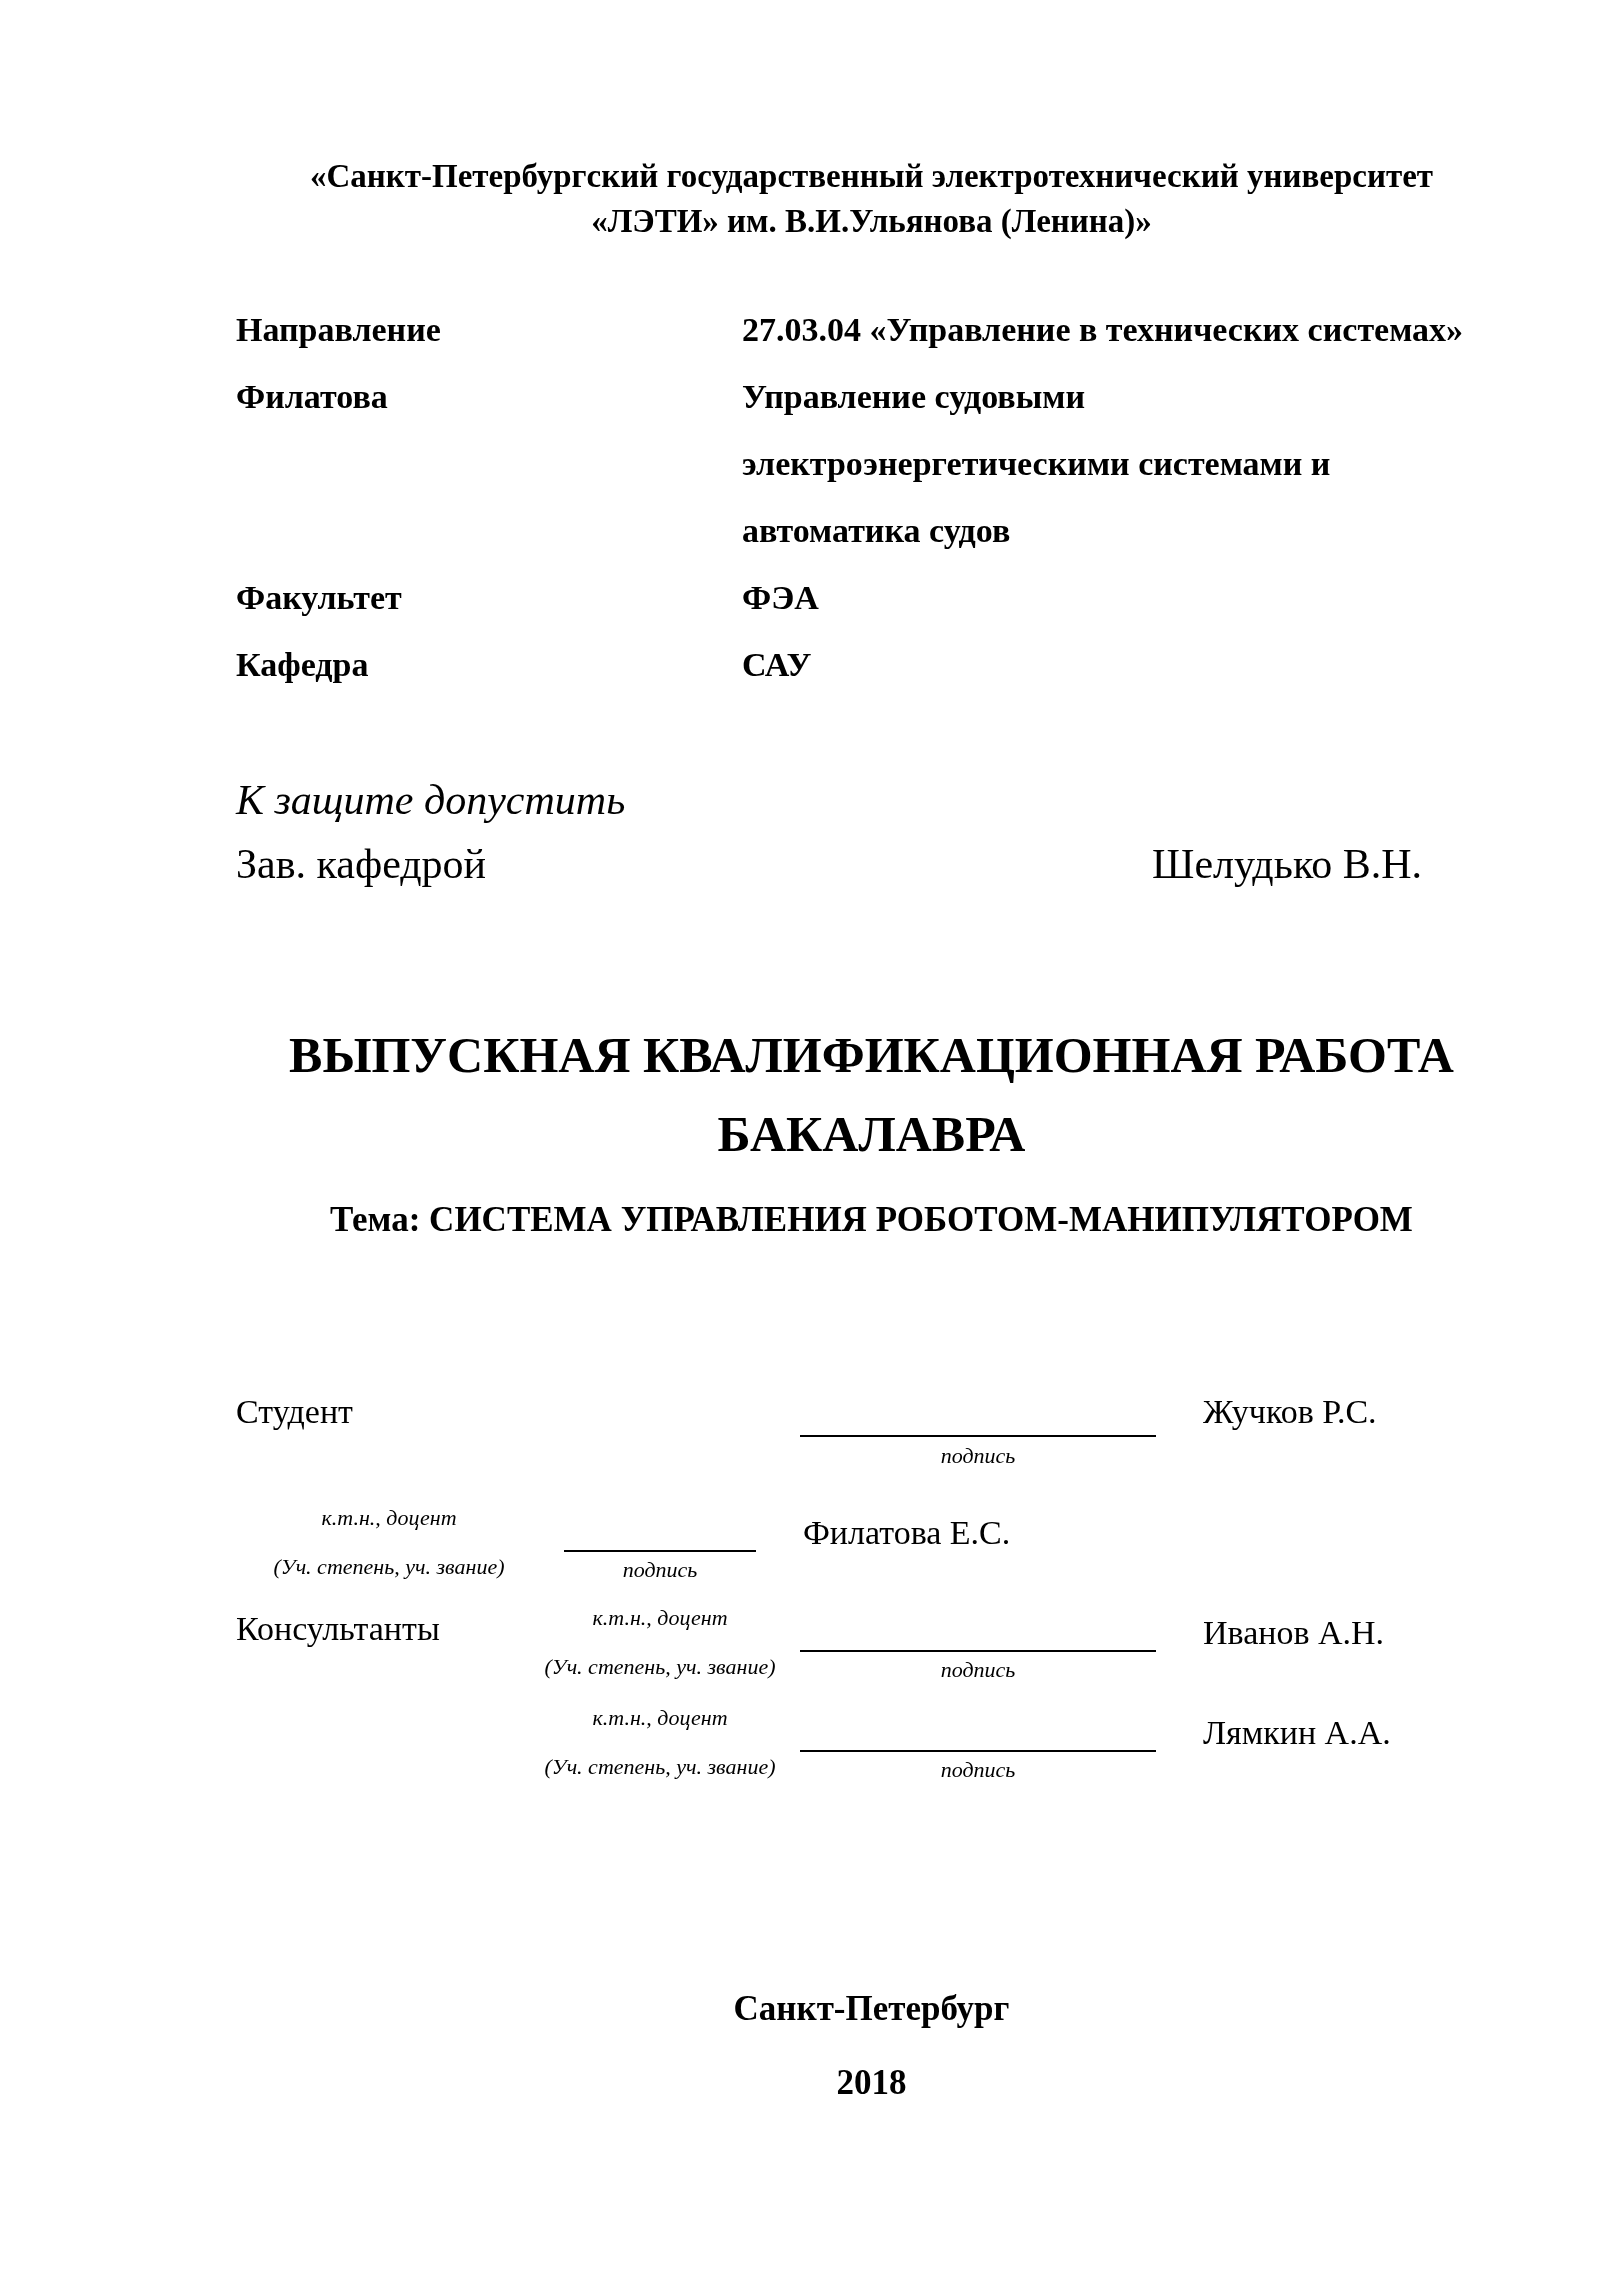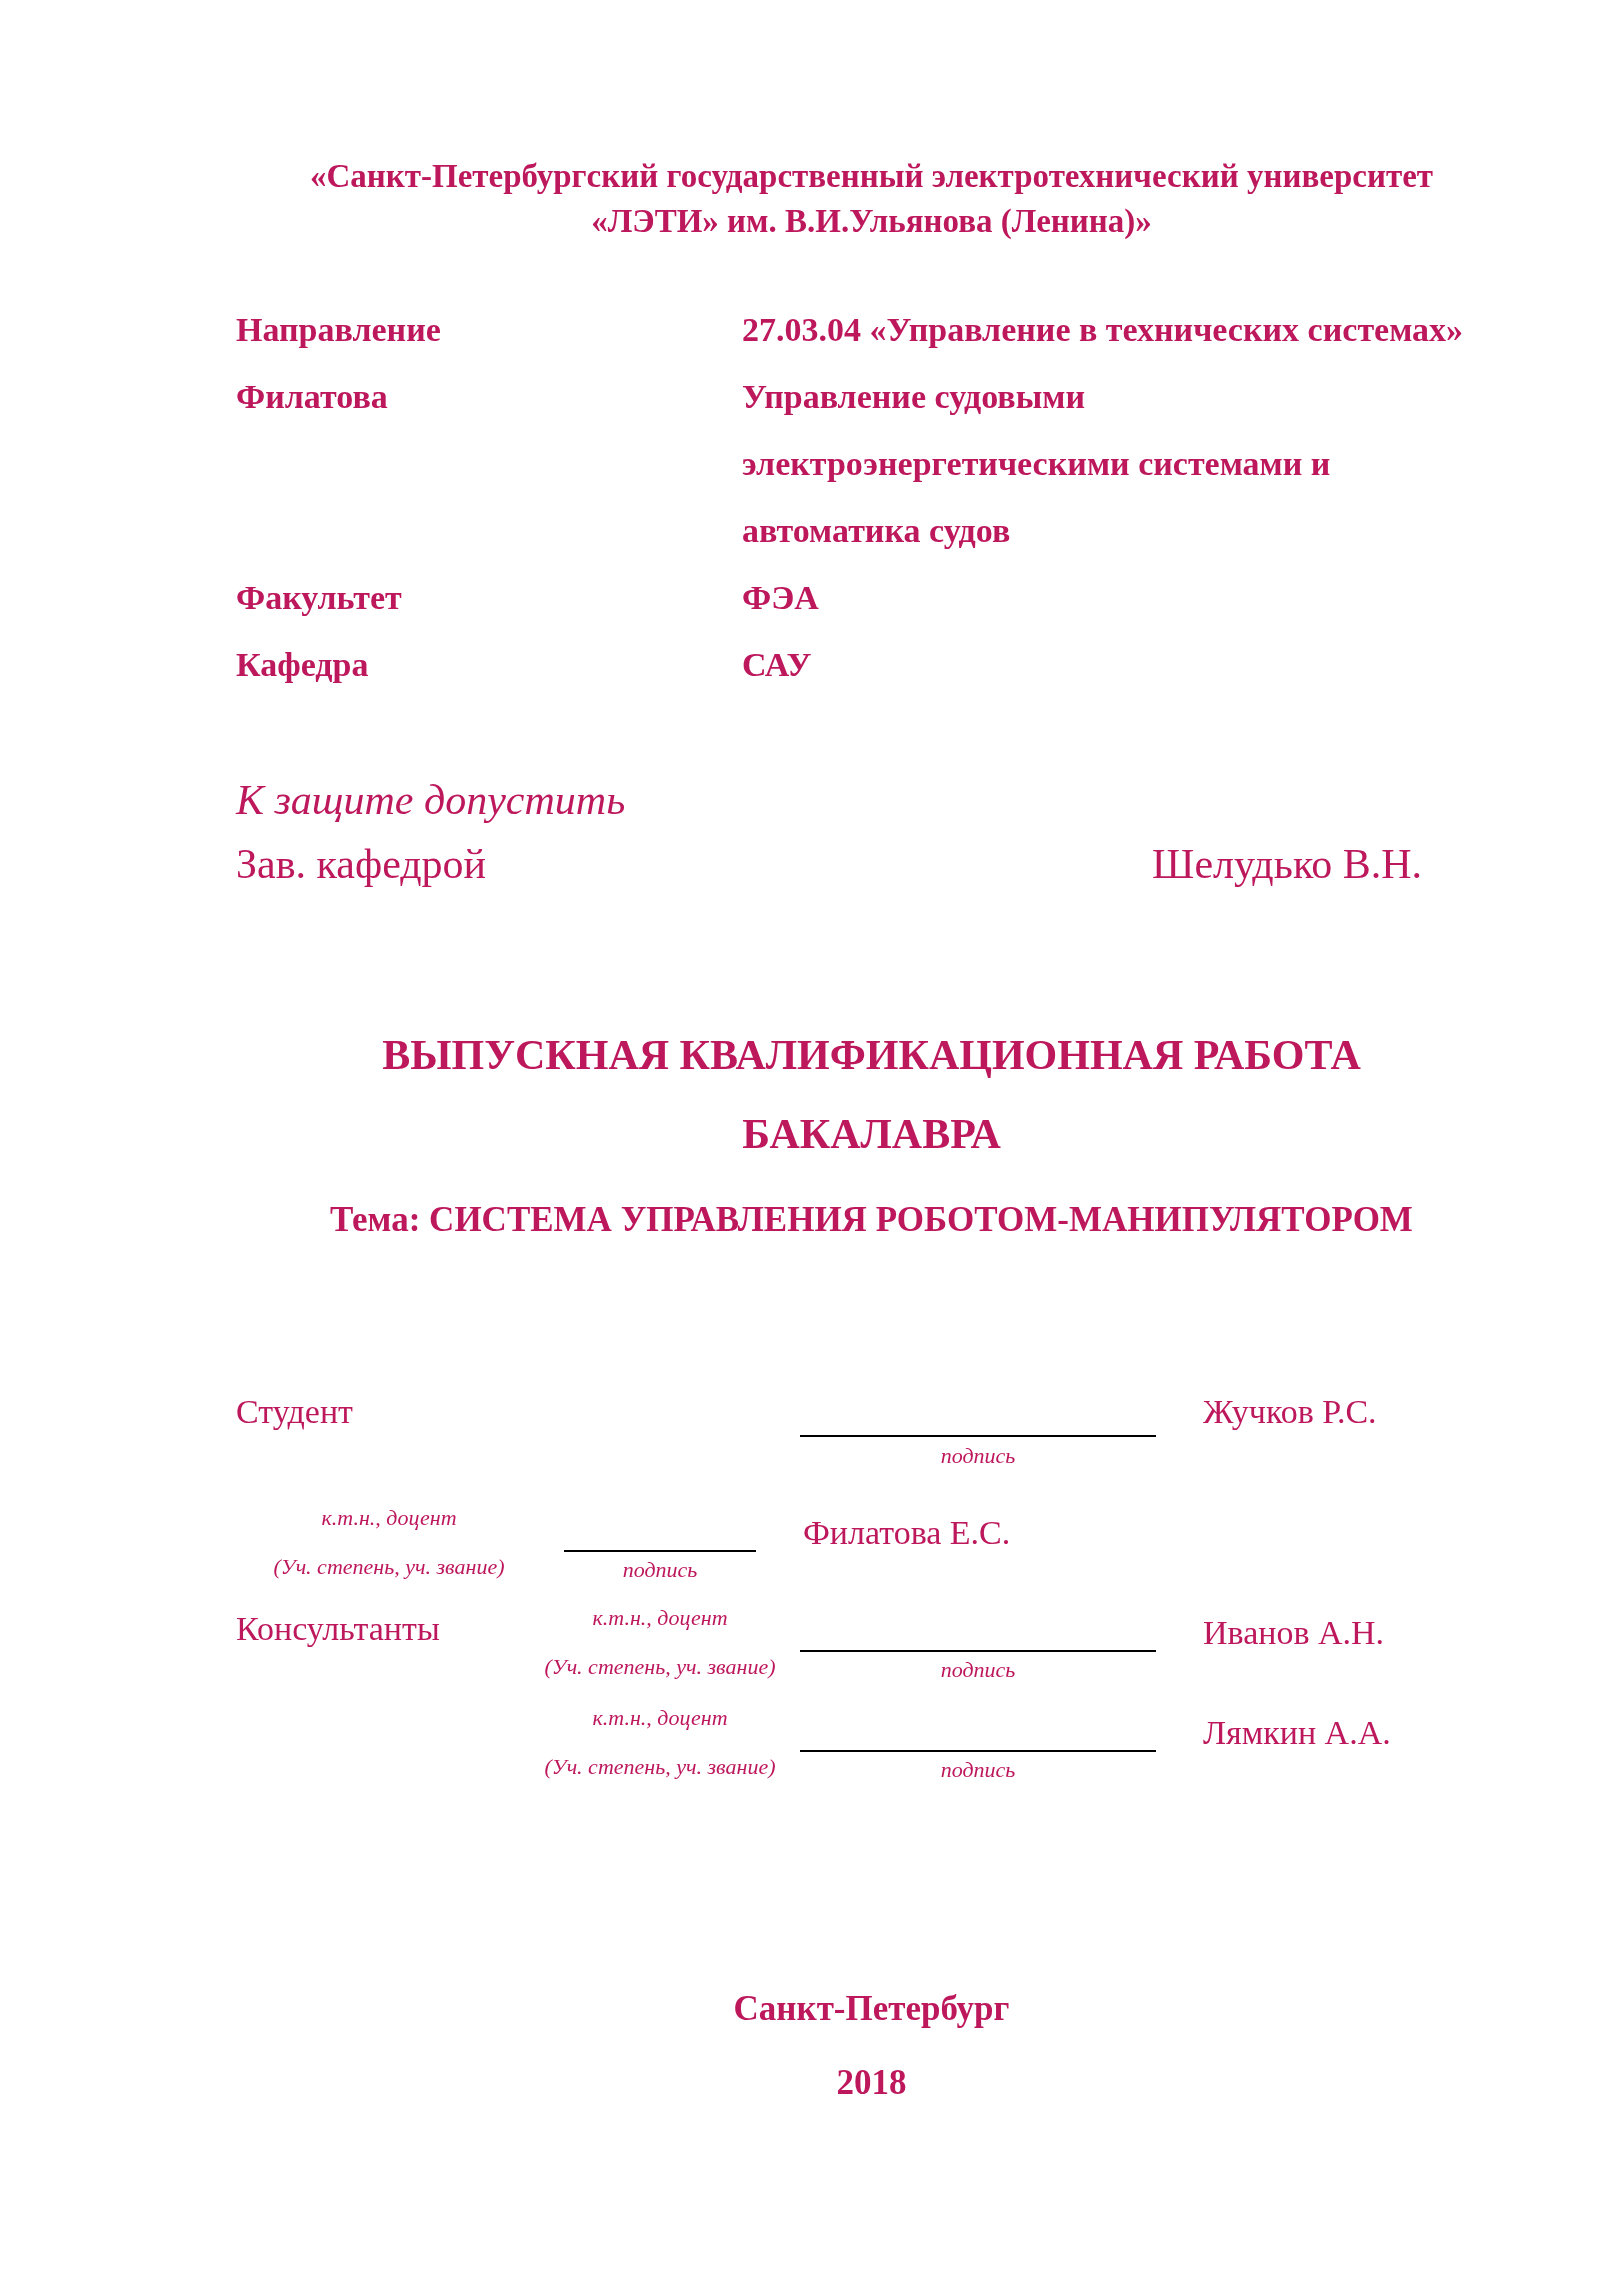--- a/index.html
+++ b/index.html
@@ -5,21 +5,21 @@
   html, body {
     margin: 0;
     padding: 0;
     background: #ffffff;
   }
   .page {
     position: relative;
     width: 1623px;
     height: 2295px;
     background: #ffffff;
-    color: #be185d;
+    color: #000000;
     font-family: "Liberation Serif", "DejaVu Serif", serif;
     box-sizing: border-box;
     padding: 154px 116px 0 236px;
     overflow: hidden;
   }
 
   
   .doc-header {
     text-align: center;
     font-weight: bold;
@@ -62,21 +62,21 @@
     line-height: 39px;
     padding-right: 85px;
   }
 
   
   .title-block {
     margin-top: 132px;
     text-align: center;
   }
   .title-line {
-    font-size: 42px;
+    font-size: 50px;
     font-weight: bold;
     line-height: 79px;
   }
   .theme-line {
     font-size: 35px;
     font-weight: bold;
     line-height: 47px;
     margin-top: 22px;
   }
 

